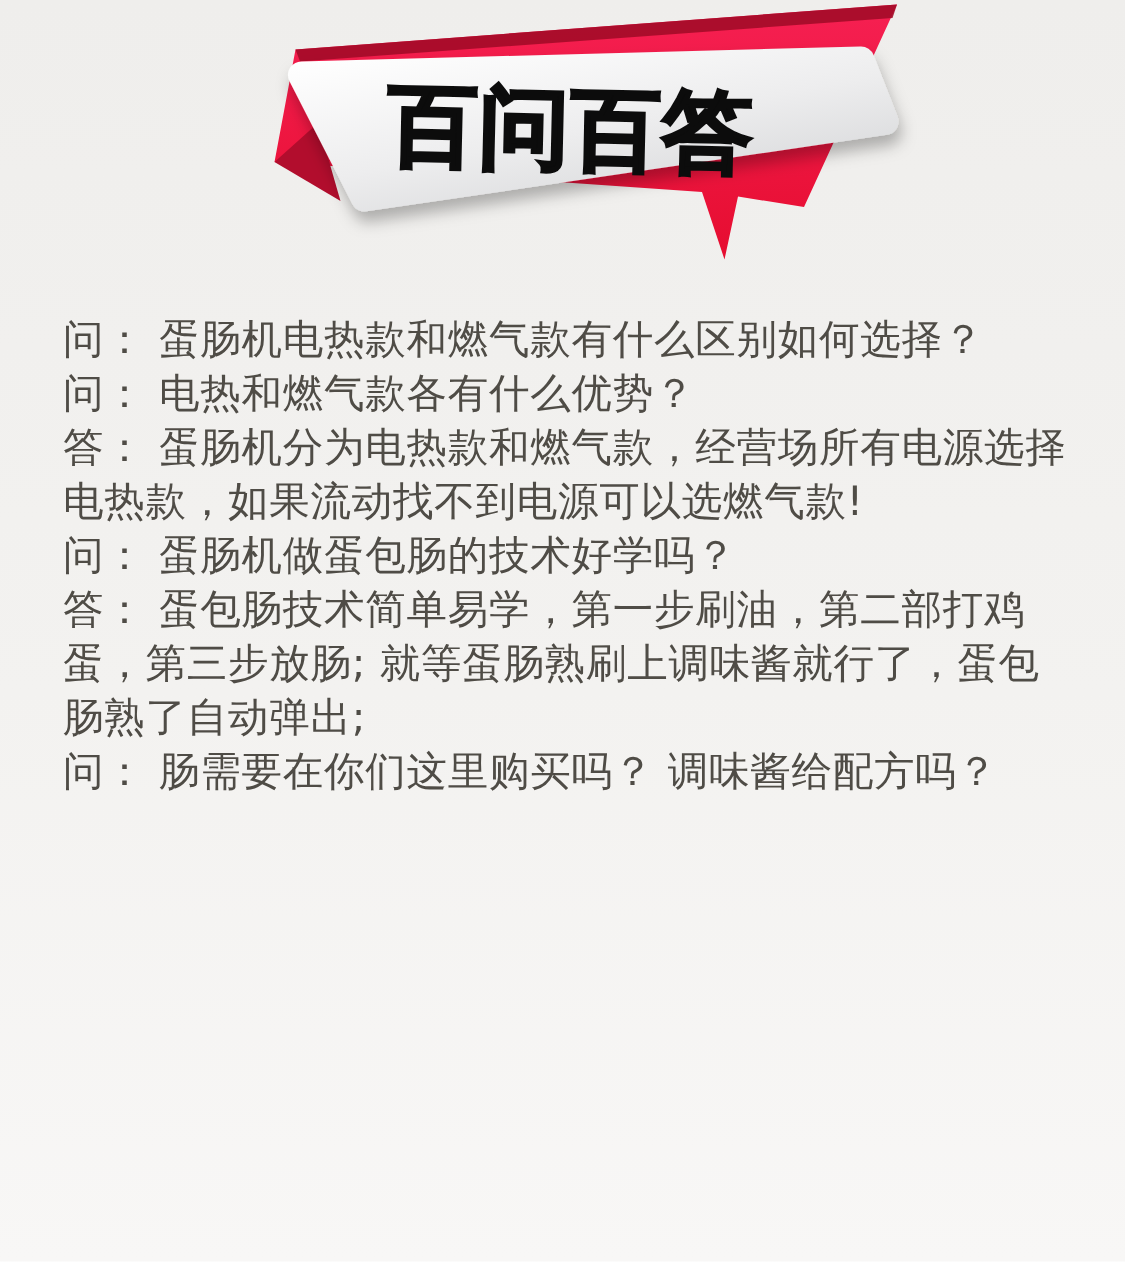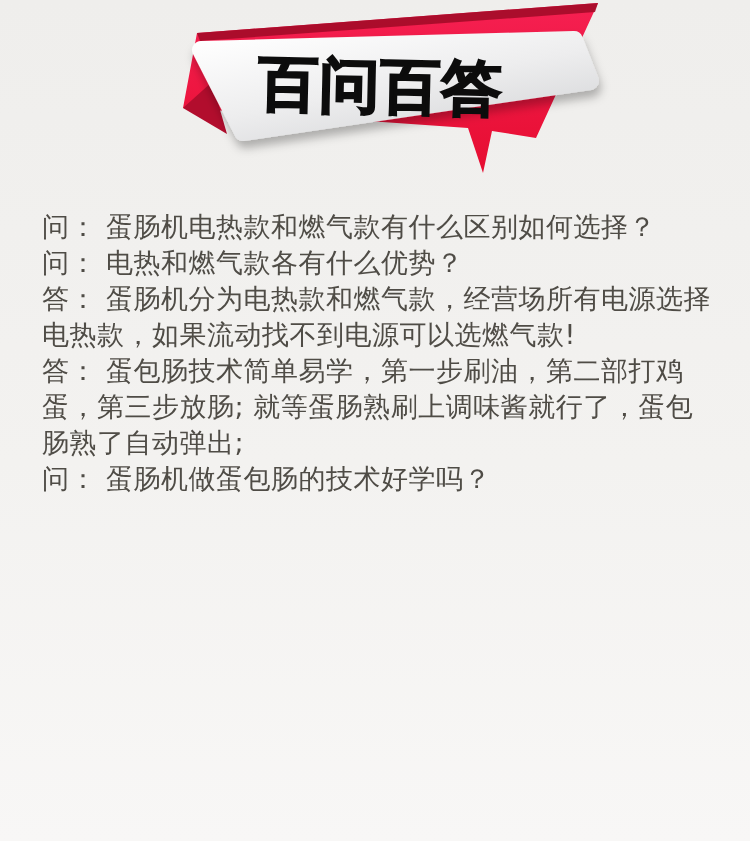--- a/index.html
+++ b/index.html
@@ -57,15 +57,16 @@
     <path d="M183,108 L227,134 L212,82 Z" fill="#b20d2d"></path>
     <path d="M201,50 L574,40 L590,81 L243,132 Z" fill="url(#gSilver)" stroke="url(#gSilver)" stroke-width="18" stroke-linejoin="round" filter="url(#badgeShadow)"></path>
     <text class="banner-title-text" x="258" y="104" transform="rotate(1.3 258 104)" font-size="60" font-weight="900" letter-spacing="1" fill="#0c0c0c" stroke="#0c0c0c" stroke-width="2">百问百答</text>
   </svg>
 </div>
 
 <div class="qa-section">
   <p>问： 蛋肠机电热款和燃气款有什么区别如何选择？</p>
   <p>问： 电热和燃气款各有什么优势？</p>
   <p>答： 蛋肠机分为电热款和燃气款，经营场所有电源选择电热款，如果流动找不到电源可以选燃气款!</p>
+  <p>问： 蛋肠机做蛋包肠的技术好学吗？</p>
   <p>答： 蛋包肠技术简单易学，第一步刷油，第二部打鸡蛋，第三步放肠; 就等蛋肠熟刷上调味酱就行了，蛋包肠熟了自动弹出;</p>
-  <p>问： 蛋肠机做蛋包肠的技术好学吗？</p>
+  <p>问： 肠需要在你们这里购买吗？ 调味酱给配方吗？</p>
 </div>
 
 </body></html>

